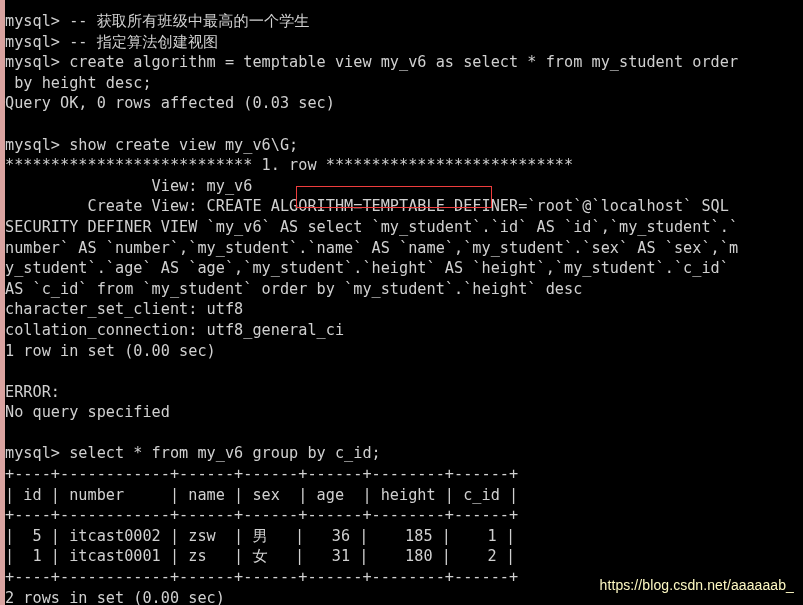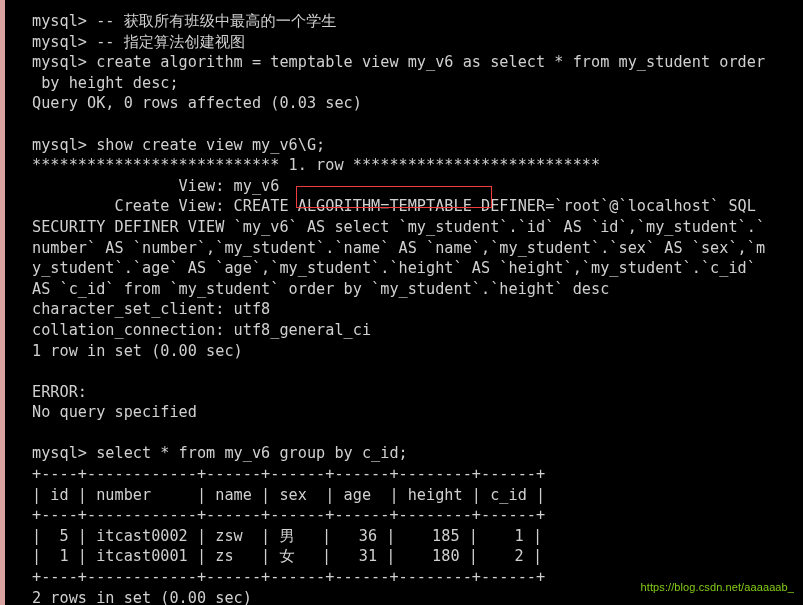--- a/index.html
+++ b/index.html
@@ -34,42 +34,41 @@
     font-size: 15.2px;
     line-height: 20.6px;
     color: #d0d0d0;
     white-space: pre;
     letter-spacing: 0.02px;
     z-index: 2;
   }
   .line {
     height: 20.6px;
     white-space: pre;
-    padding-left: 27px;
   }
   .line.blank { color: transparent; }
   #highlight-box {
     position: absolute;
     left: 296px;
     top: 186px;
     width: 196px;
     height: 22px;
     border: 1.5px solid #ef3d3d;
     box-sizing: border-box;
     background: transparent;
     z-index: 4;
     pointer-events: none;
   }
   #watermark {
     position: absolute;
     right: 9px;
     bottom: 12px;
     font-family: "Liberation Sans", sans-serif;
-    font-size: 11px;
-    color: #84cc16;
+    font-size: 14px;
+    color: #fef9c3;
     letter-spacing: 0.1px;
     z-index: 6;
   }
 </style>
 </head>
 <body>
 
 <div id="terminal">
 
   <div id="left-edge"></div>

